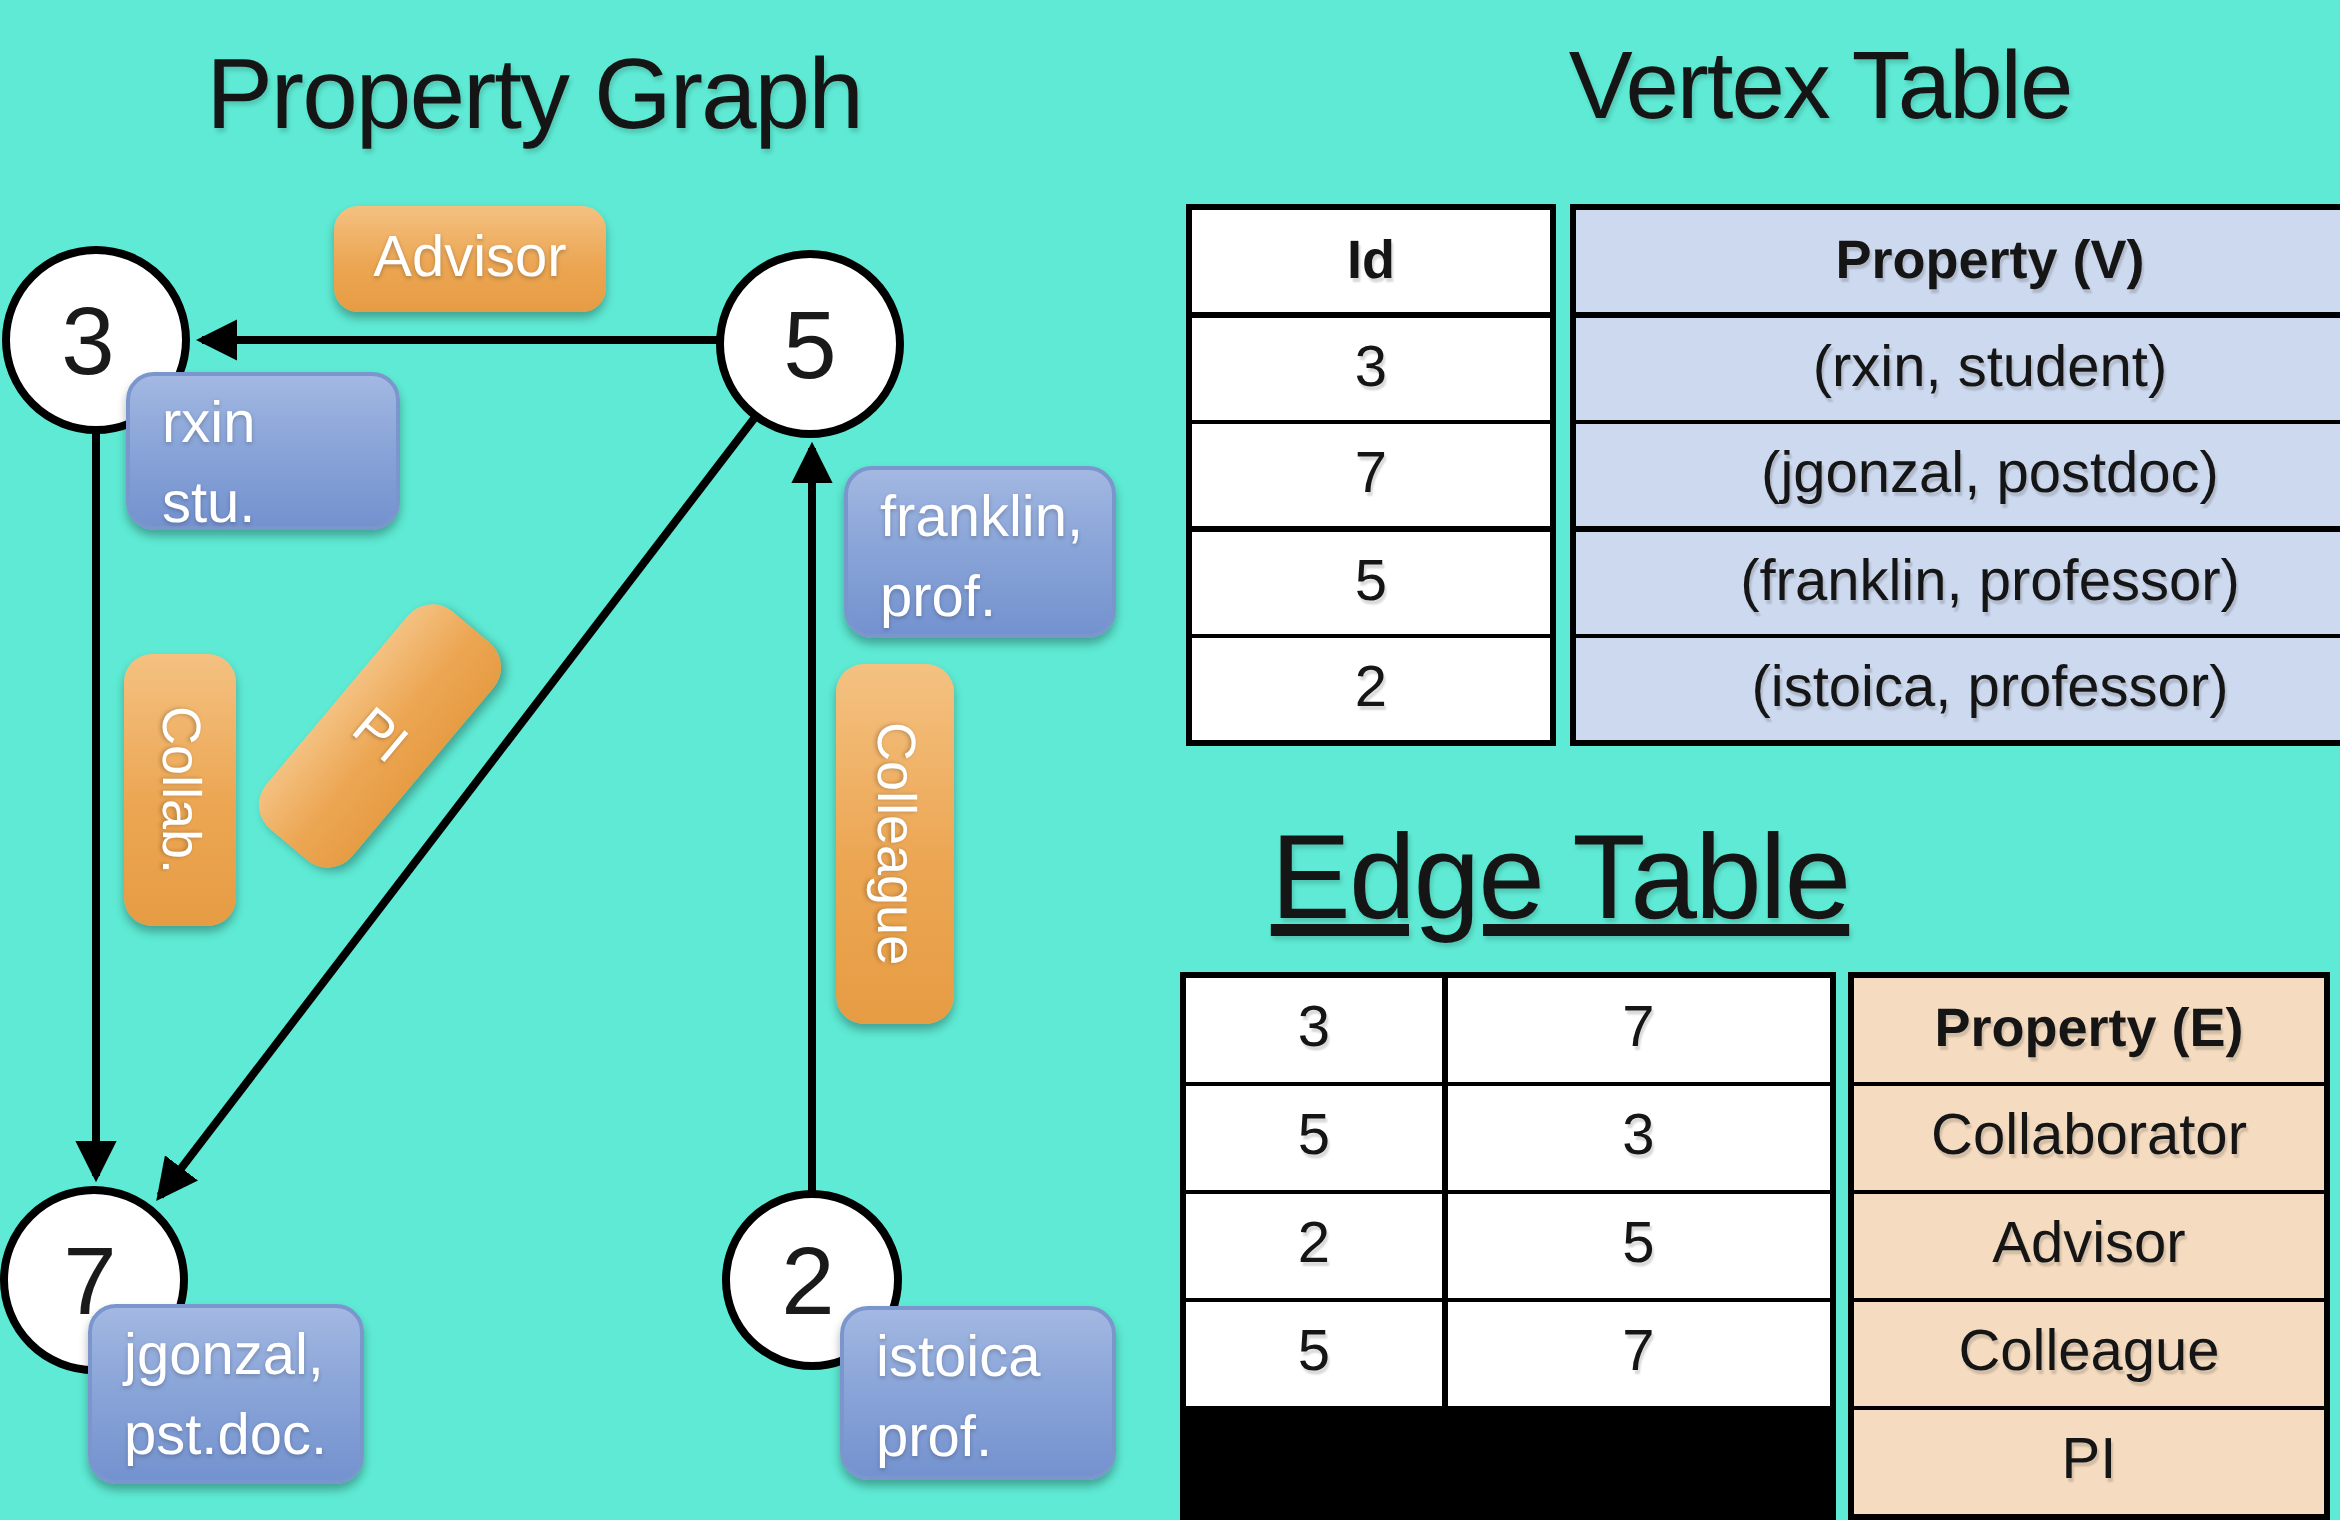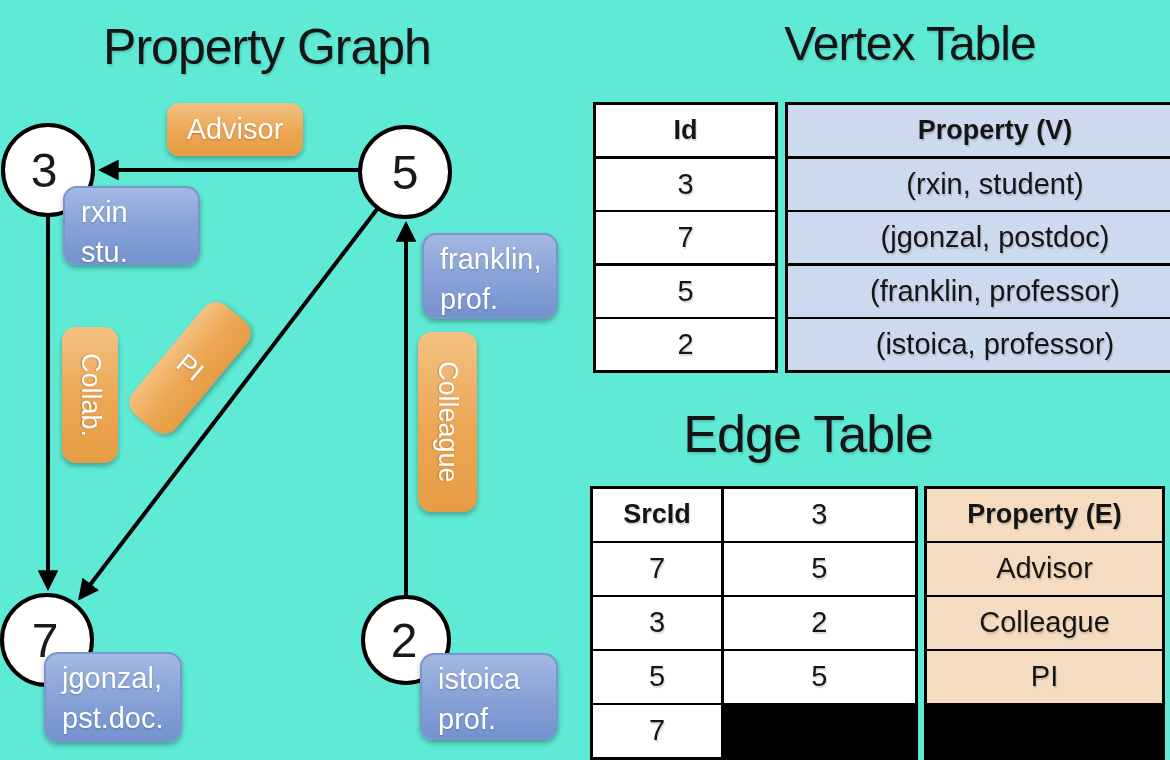--- a/index.html
+++ b/index.html
@@ -6,21 +6,21 @@
   .stage{
     position:relative;width:1170px;height:760px;background:#5eead4;overflow:hidden;
     font-family:"Liberation Sans", sans-serif;color:#111;
   }
   .title{
     position:absolute;white-space:nowrap;color:#151515;
     letter-spacing:-1px;text-shadow:1px 2px 2px rgba(0,0,0,0.15);
   }
   .graph-title{left:267px;top:18px;transform:translateX(-50%);font-size:50px;}
   .vertex-title{left:910px;top:16px;transform:translateX(-50%);font-size:48px;}
-  .edge-title{left:808px;top:404px;transform:translateX(-50%);font-size:52px;}
+  .edge-title{left:780px;top:404px;transform:translateX(-50%);font-size:60px;text-decoration:underline;}
 
   .graph-svg{position:absolute;left:0;top:0;z-index:1;}
 
   
   .elabel{
     position:absolute;z-index:2;border-radius:12px;
     background:linear-gradient(180deg,#f4c181 0%,#eca653 55%,#e69c43 100%);
     box-shadow:0 3px 5px rgba(0,0,0,0.30);
     display:flex;align-items:center;justify-content:center;
     color:#fff;font-size:29px;text-shadow:0 1px 2px rgba(0,0,0,0.25);
@@ -143,30 +143,30 @@
   </div>
   <div class="sub blue vt-prop">
     <div class="cell head">Property (V)</div>
     <div class="cell">(rxin, student)</div>
     <div class="cell">(jgonzal, postdoc)</div>
     <div class="cell">(franklin, professor)</div>
     <div class="cell">(istoica, professor)</div>
   </div>
 
   <div class="sub et-ids">
-    <div class="cell head">SrcId</div>
     <div class="cell">3</div>
     <div class="cell">7</div>
     <div class="cell">5</div>
     <div class="cell">3</div>
     <div class="cell">2</div>
     <div class="cell">5</div>
     <div class="cell">5</div>
     <div class="cell">7</div>
   </div>
   <div class="sub tan et-prop">
     <div class="cell head">Property (E)</div>
+    <div class="cell">Collaborator</div>
     <div class="cell">Advisor</div>
     <div class="cell">Colleague</div>
     <div class="cell">PI</div>
   </div>
 
 </div>
 
 </body></html>

